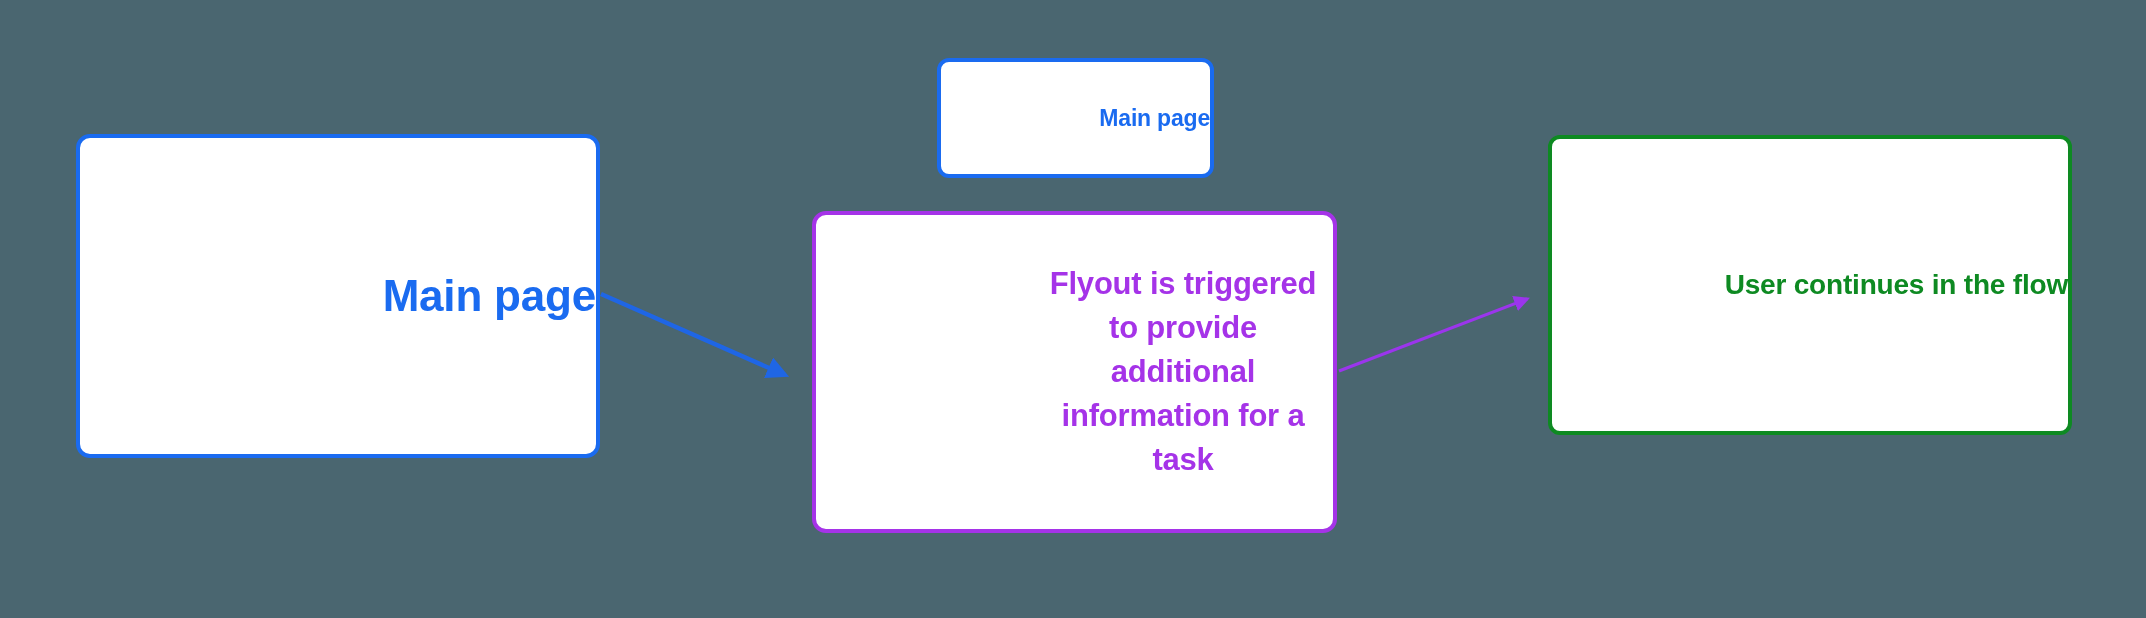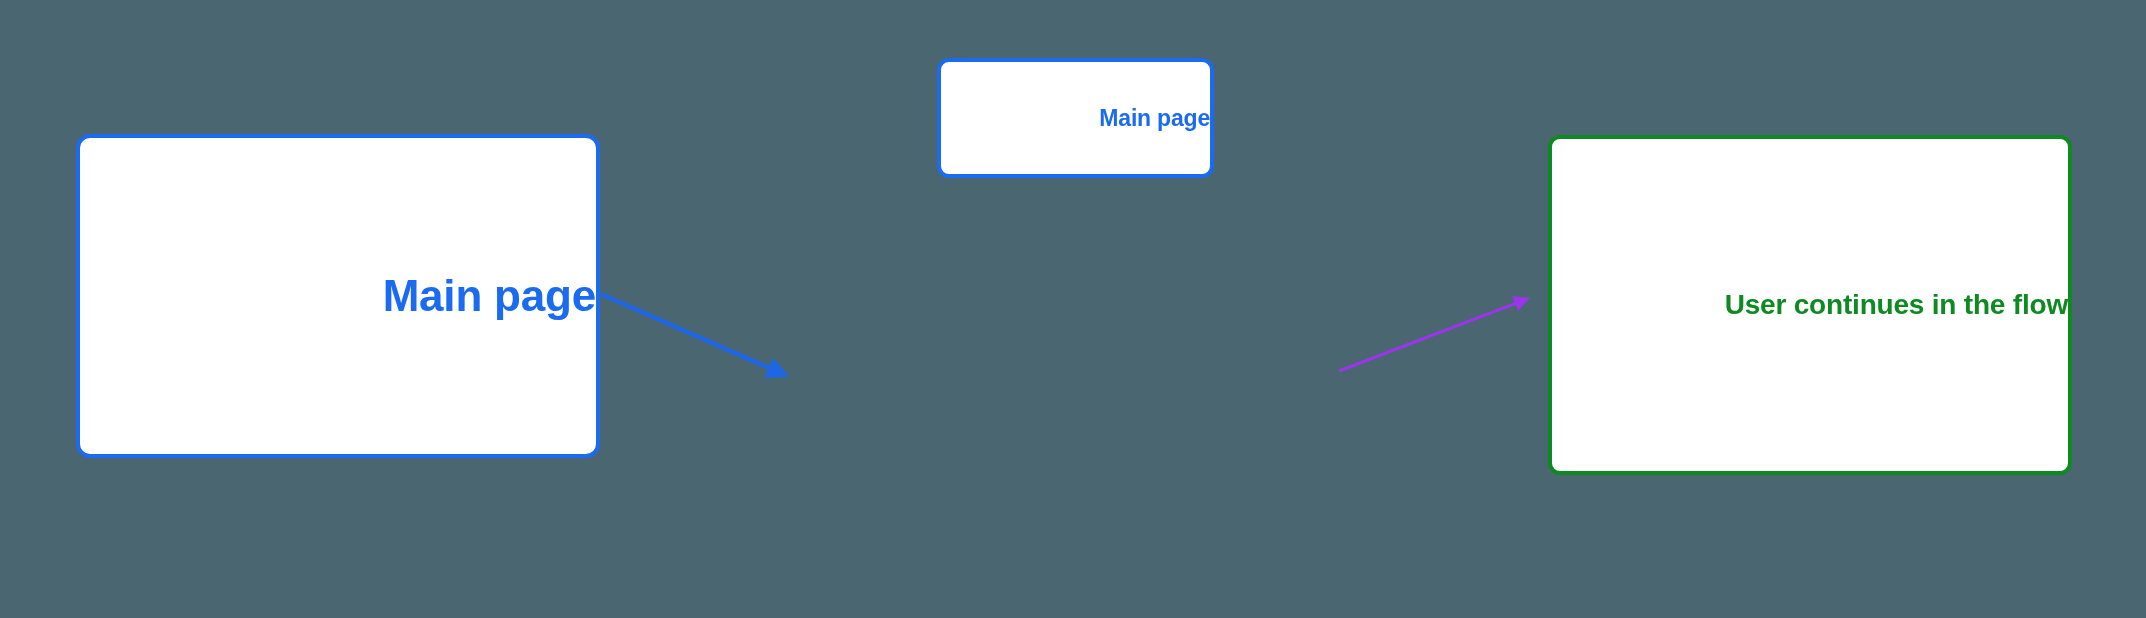--- a/index.html
+++ b/index.html
@@ -77,21 +77,21 @@
     font-size: 31px;
     width: 300px;
     line-height: 1.42;
   }
 
   
   #node-user-continues {
     left: 1548px;
     top: 135px;
     width: 524px;
-    height: 340px;
+    height: 300px;
     border: 4px solid #0e8a22;
     border-radius: 12px;
   }
   #node-user-continues .node-label {
     color: #0e8a22;
     font-size: 28px;
   }
 
   
   #edge-layer {
@@ -122,18 +122,21 @@
   </svg>
 
   <div class="node" id="node-main-page-left">
     <span class="node-label">Main page</span>
   </div>
 
   <div class="node" id="node-main-page-top">
     <span class="node-label">Main page</span>
   </div>
 
+  <div class="node" id="node-flyout">
+    <span class="node-label">Flyout is triggered to provide additional information for a task</span>
+  </div>
 
   <div class="node" id="node-user-continues">
     <span class="node-label">User continues in the flow</span>
   </div>
 
 </div>
 
 </body></html>

